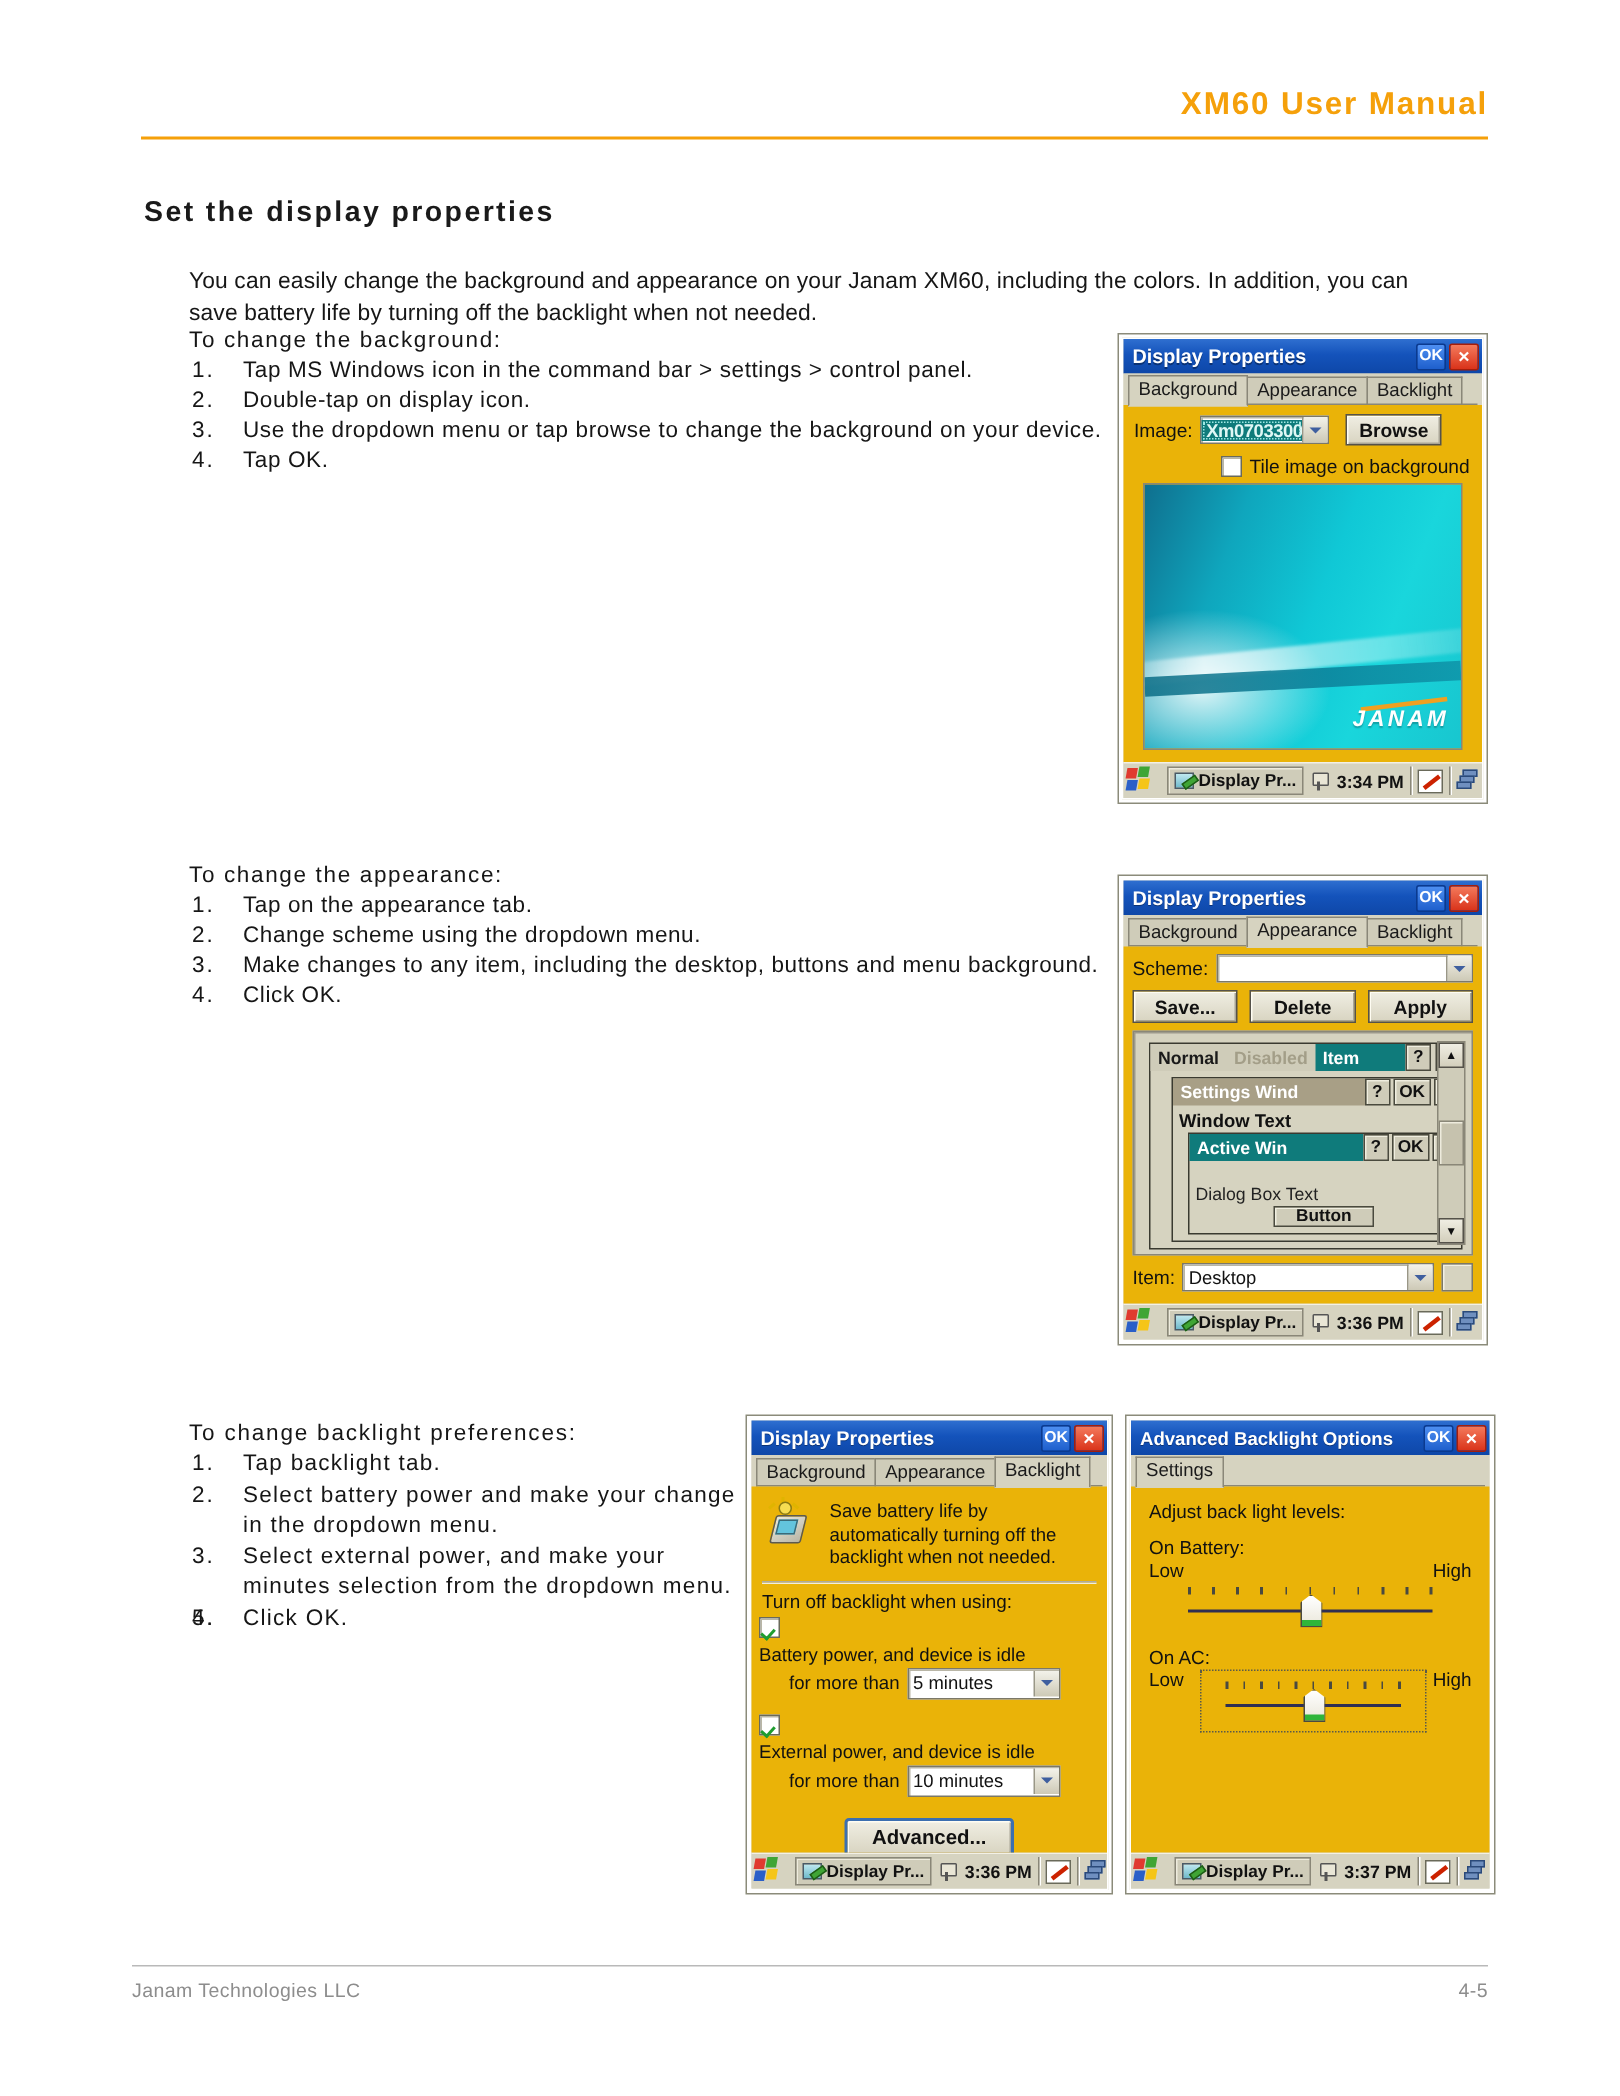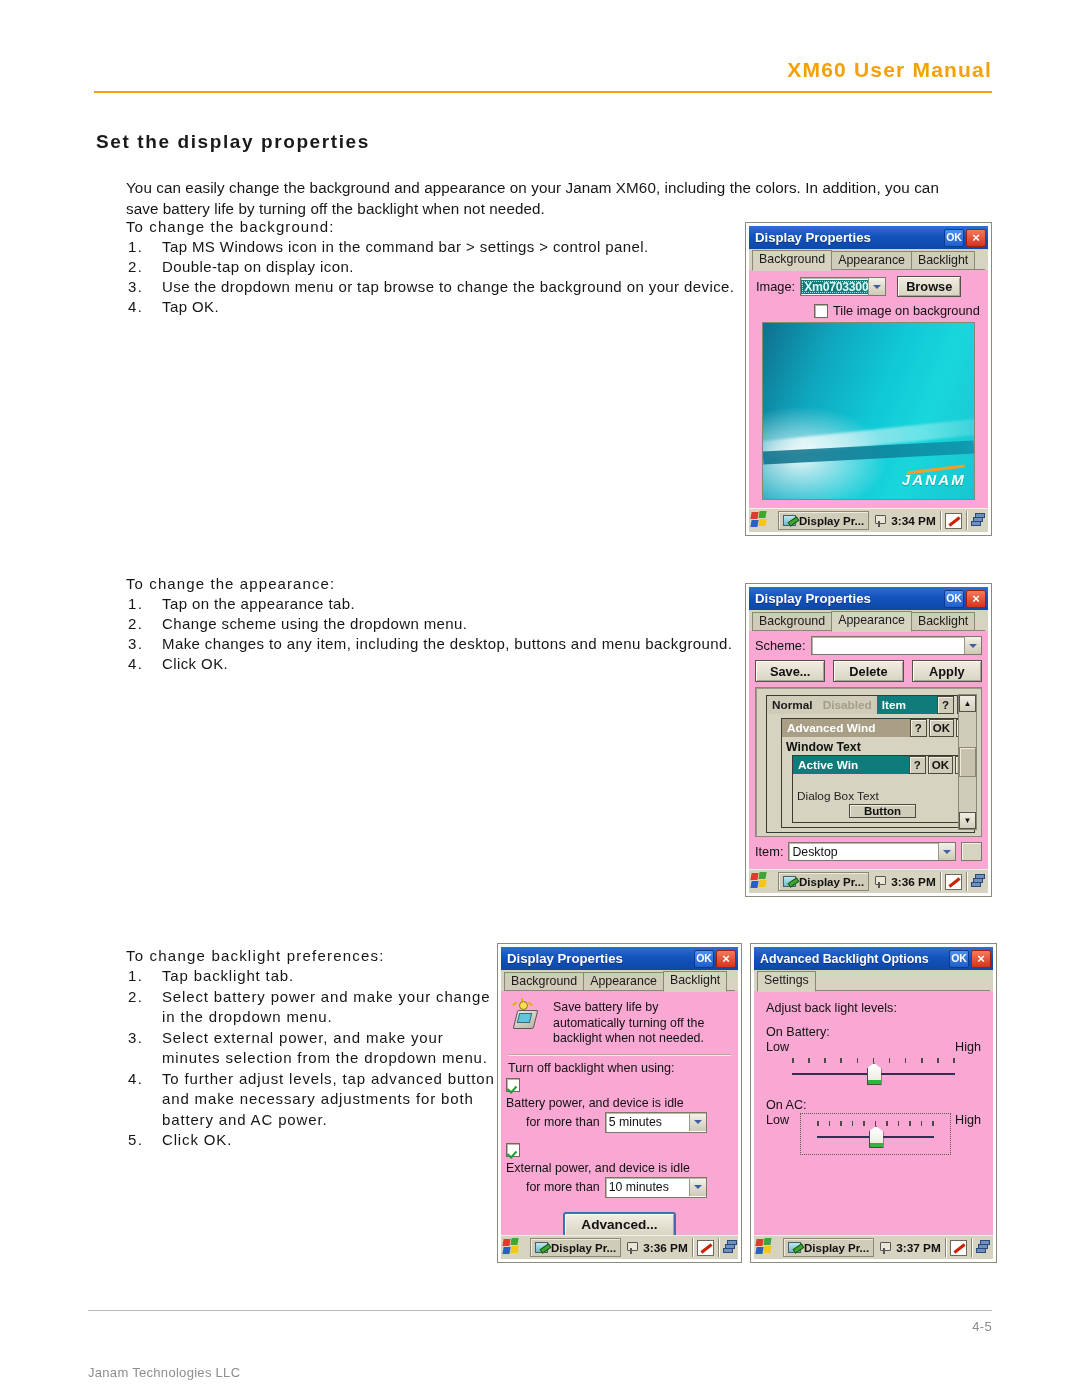--- a/index.html
+++ b/index.html
@@ -134,21 +134,21 @@
     background:#d6d3c0;
     z-index:3;
     padding-bottom:3px;
     margin-bottom:-1px;
     border-bottom:1px solid #d6d3c0;
   }
 
   
   .client{
     flex:1 1 auto;
-    background:#f9a8d4;
+    background:#eab308;
     position:relative;
     padding:6px 7px;
     overflow:hidden;
   }
 
   
   .taskbar{
     flex:0 0 24px; height:24px;
     background:#d6d3c0;
     border-top:1px solid #f2f0e6;
@@ -368,21 +368,21 @@
     clip-path:polygon(50% 0%, 100% 26%, 100% 100%, 0% 100%, 0% 26%);
     box-shadow:inset 0 -4px 0 #2fb53a;
   }
 
   
   .footer-rule{
     position:absolute; left:88px; top:1310px; width:904px; height:1px; background:#b9b9b9;
   }
   .footer-left{
     position:absolute; left:88px; top:1319px;
-    font-size:13px; color:#8d8d8d; letter-spacing:0.3px;margin-top:46px;
+    font-size:13px; color:#8d8d8d; letter-spacing:0.3px;
   }
   .footer-right{
     position:absolute; right:88px; top:1319px;
     font-size:13px; color:#8d8d8d; letter-spacing:0.3px;
   }
 </style>
 </head>
 <body>
 
 <div class="page-header">
@@ -413,21 +413,21 @@
     <li><span class="num">4.</span><span>Click OK.</span></li>
   </ol>
 </div>
 
 <div class="proc p3">
   <div class="proc-title">To change backlight preferences:</div>
   <ol class="proc-list">
     <li><span class="num">1.</span><span>Tap backlight tab.</span></li>
     <li><span class="num">2.</span><span>Select battery power and make your change in the dropdown menu.</span></li>
     <li><span class="num">3.</span><span>Select external power, and make your minutes selection from the dropdown menu.</span></li>
-    <li><span class="num">4.</span><span>To further adjust levels, tap advanced button and make necessary adjustments for both battery and AC power.</span></li>
+    <li><span class="num">4.</span></li>
     <li><span class="num">5.</span><span>Click OK.</span></li>
   </ol>
 </div>
 
 <div class="shot" id="shot-background">
   <div class="shot-inner">
     <div class="titlebar">
       <span class="tb-text">Display Properties</span>
       <span class="tb-btn tb-ok">OK</span>
       <span class="tb-btn tb-x">×</span>
@@ -516,21 +516,21 @@
           <div class="samp-bar">
             <span class="seg norm">Normal</span>
             <span class="seg dis">Disabled</span>
             <span class="seg sel" style="flex:1;">Item</span>
             <span class="samp-btn">?</span>
             <span class="samp-btn" style="margin-left:3px;">×</span>
           </div>
           <div style="padding:4px 0 4px 14px;">
             <div class="samp-win">
               <div class="samp-bar">
-                <span class="seg inact" style="flex:1;">Advanced Wind</span>
+                <span class="seg inact" style="flex:1;">Settings Wind</span>
                 <span class="samp-btn">?</span>
                 <span class="samp-btn" style="margin-left:2px;">OK</span>
                 <span class="samp-btn" style="margin-left:2px;">×</span>
               </div>
               <div class="samp-text">Window Text</div>
               <div style="padding:0 0 4px 10px;">
                 <div class="samp-win">
                   <div class="samp-bar">
                     <span class="seg act" style="flex:1;">Active Win</span>
                     <span class="samp-btn">?</span>

